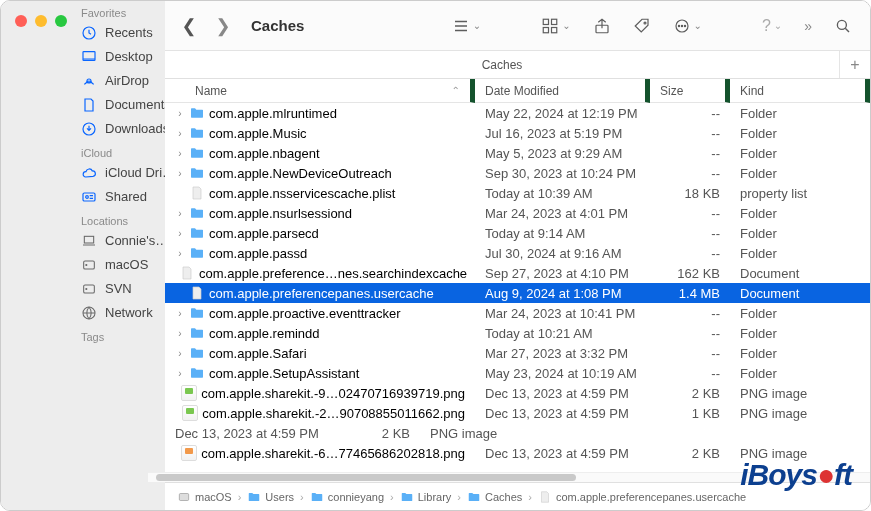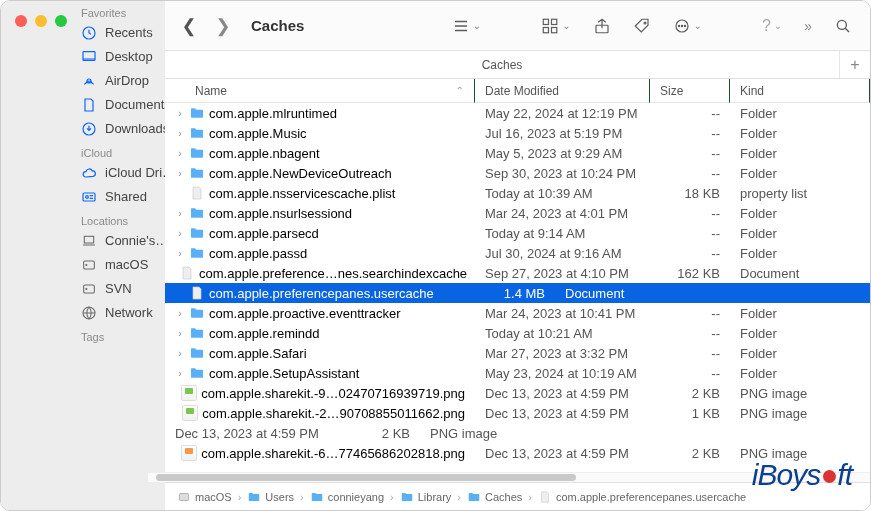--- a/index.html
+++ b/index.html
@@ -23,21 +23,21 @@
 .title-area { font-size: 15px; font-weight: 600; color: #333; margin-right: auto; margin-left: 6px; }
 .tb-ico { color: #5d5d5d; display:flex; align-items:center; gap:3px; padding: 0 6px; }
 .tb-ico svg, .tb-ico .g { width: 18px; height: 18px; }
 .help-ico { color: #aaa; }
 
 .tabbar { height: 28px; border-bottom: 1px solid #e0e0e0; display:flex; align-items:stretch; font-size: 12px; color:#555; }
 .tabbar .tab { flex:1; display:flex; align-items:center; justify-content:center; border-right:1px solid #e5e5e5; }
 .tabbar .add { width:30px; display:flex; align-items:center; justify-content:center; color:#888; font-size:16px; }
 
 .colhead { display:flex; height:24px; font-size:12px; color:#555; }
-.colhead .col { border-right: 1px solid #14532d; border-bottom: 1px solid #e5e5e5; display:flex; align-items:center; padding: 0 10px; }
+.colhead .col { border-right: 5px solid #14532d; border-bottom: 1px solid #e5e5e5; display:flex; align-items:center; padding: 0 10px; }
 .col.cn { width:310px; padding-left:30px; justify-content:space-between; }
 .col.cd { width:175px; }
 .col.cs { width:80px; text-align:center; justify-content:flex-start; }
 .col.ck { flex:1; }
 
 .filelist { flex:1; overflow:hidden; font-size:13px; }
 .row { display:flex; height:20px; align-items:center; cursor:default; }
 .row .c { padding: 0 10px; overflow:hidden; text-overflow:ellipsis; white-space:nowrap; }
 .row .cn { width:310px; display:flex; align-items:center; gap:4px; }
 .row .cd { width:175px; color:#555; }
@@ -52,21 +52,21 @@
 .fico.doc svg path { fill:#eee; stroke:#ccc; }
 .fico.png { background:linear-gradient(#fff,#f2f2f2); border:1px solid #ddd; border-radius:2px; position:relative; }
 .fico.png::after { content:""; position:absolute; inset:2px 3px 6px; background:#7ac74f; border-radius:1px; }
 .fico.png.orange::after { background:#f2994a; }
 
 .pathbar { height:28px; border-top:1px solid #e0e0e0; display:flex; align-items:center; padding:0 12px; gap:6px; font-size:11px; color:#666; }
 .pathbar .seg { display:flex; align-items:center; gap:4px; }
 .pathbar .chev { color:#aaa; }
 .pb-ico { width:14px; height:14px; display:inline-flex; }
 
-.watermark { position:absolute; right:18px; bottom:18px; font-size:30px; font-weight:400; font-style:italic; color:#0c3f8f; letter-spacing:-1px; pointer-events:none;margin-top:9px; }
+.watermark { position:absolute; right:18px; bottom:18px; font-size:30px; font-weight:700; font-style:italic; color:#0c3f8f; letter-spacing:-1px; pointer-events:none;margin-top:9px; }
 .watermark .red { color:#d33; font-style:normal; }
 .scrollh { position:absolute; left:147px; right:0; bottom:28px; height:10px; display:flex; align-items:center; background: #fafafa; border-top: 1px solid #eee; }
 .scrollh .thumb { height:7px; width:420px; margin-left:8px; background:#c9c9c9; border-radius:4px; }
 </style>
 </head>
 <body>
 
 <div class="window">
 
   <div class="sidebar">
@@ -390,20 +390,21 @@
         <div class="row sel">
     <div class="c cn">
             <span class="disc"></span>
             <span class="fico doc">
               <svg viewBox="0 0 24 24">
                 <path d="M6 3h9l3 3v15H6z" stroke-width="1"></path>
               </svg>
             </span>
             <span>com.apple.preferencepanes.usercache</span>
           </div>
+    <div class="c cd">Aug 9, 2024 at 1:08 PM</div>
     <div class="c cs">1.4 MB</div>
     <div class="c ck">Document</div>
         </div>
         <div class="row">
     <div class="c cn">
             <span class="disc">›</span>
             <span class="fico folder">
               <svg viewBox="0 0 24 24">
                 <path d="M3 6a1 1 0 0 1 1-1h5l2 2h9a1 1 0 0 1 1 1v10a1 1 0 0 1-1 1H4a1 1 0 0 1-1-1z"></path>
               </svg>

